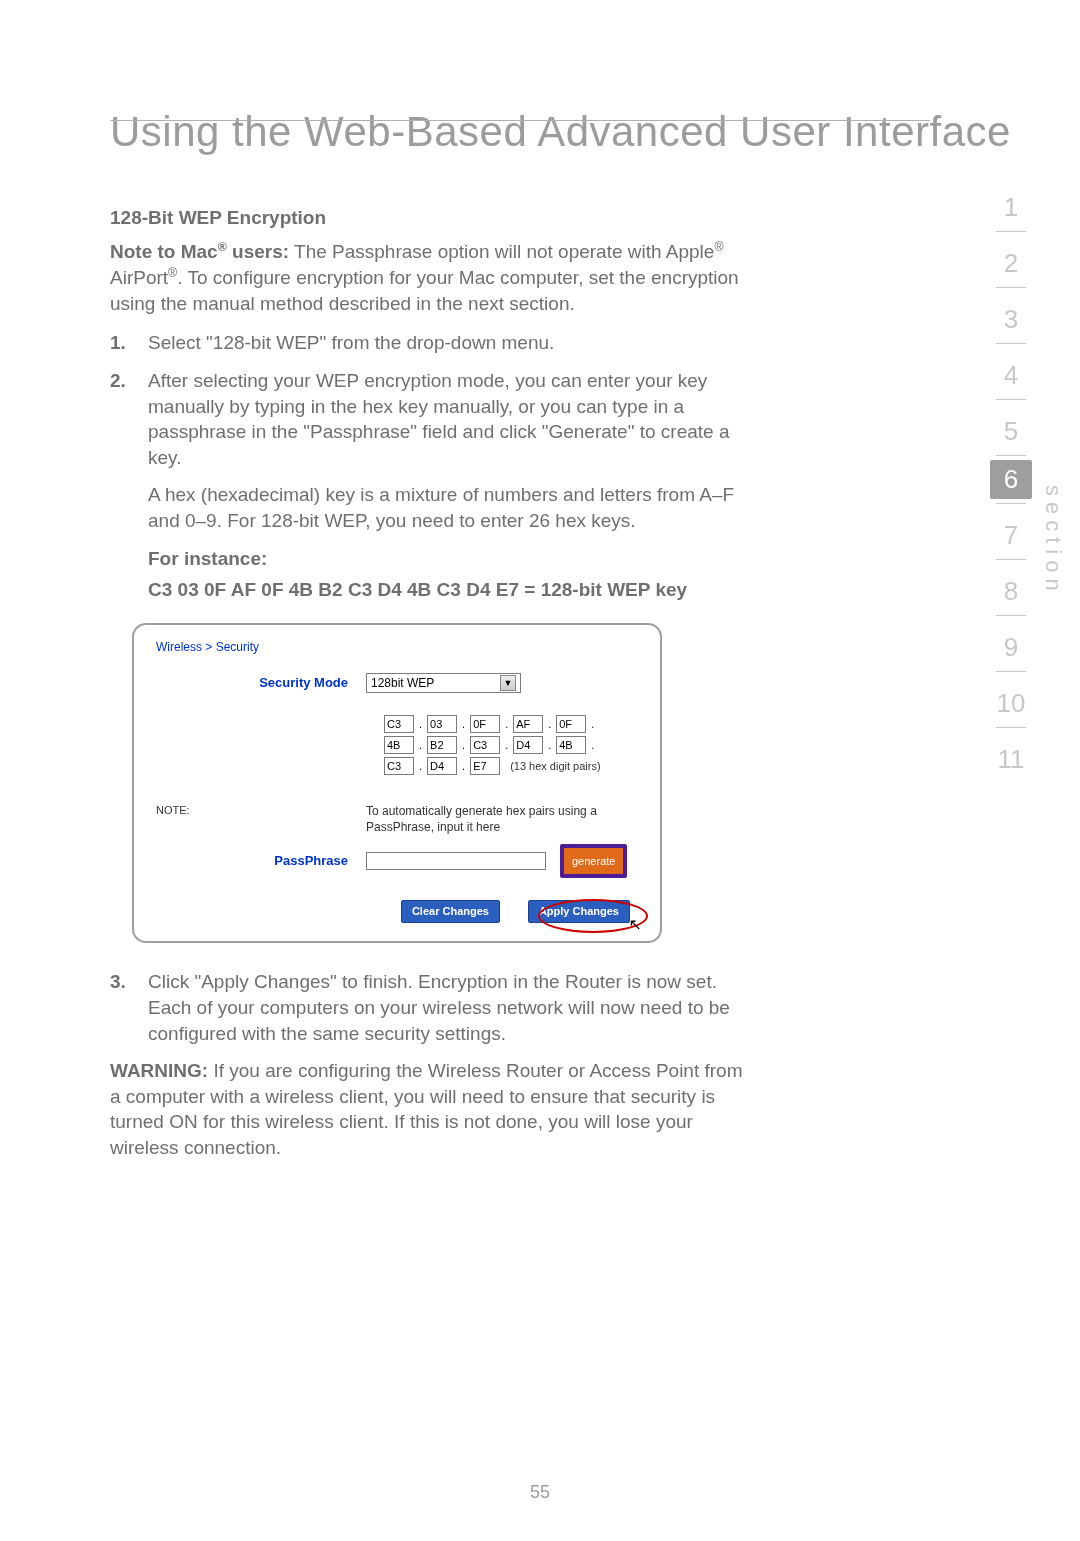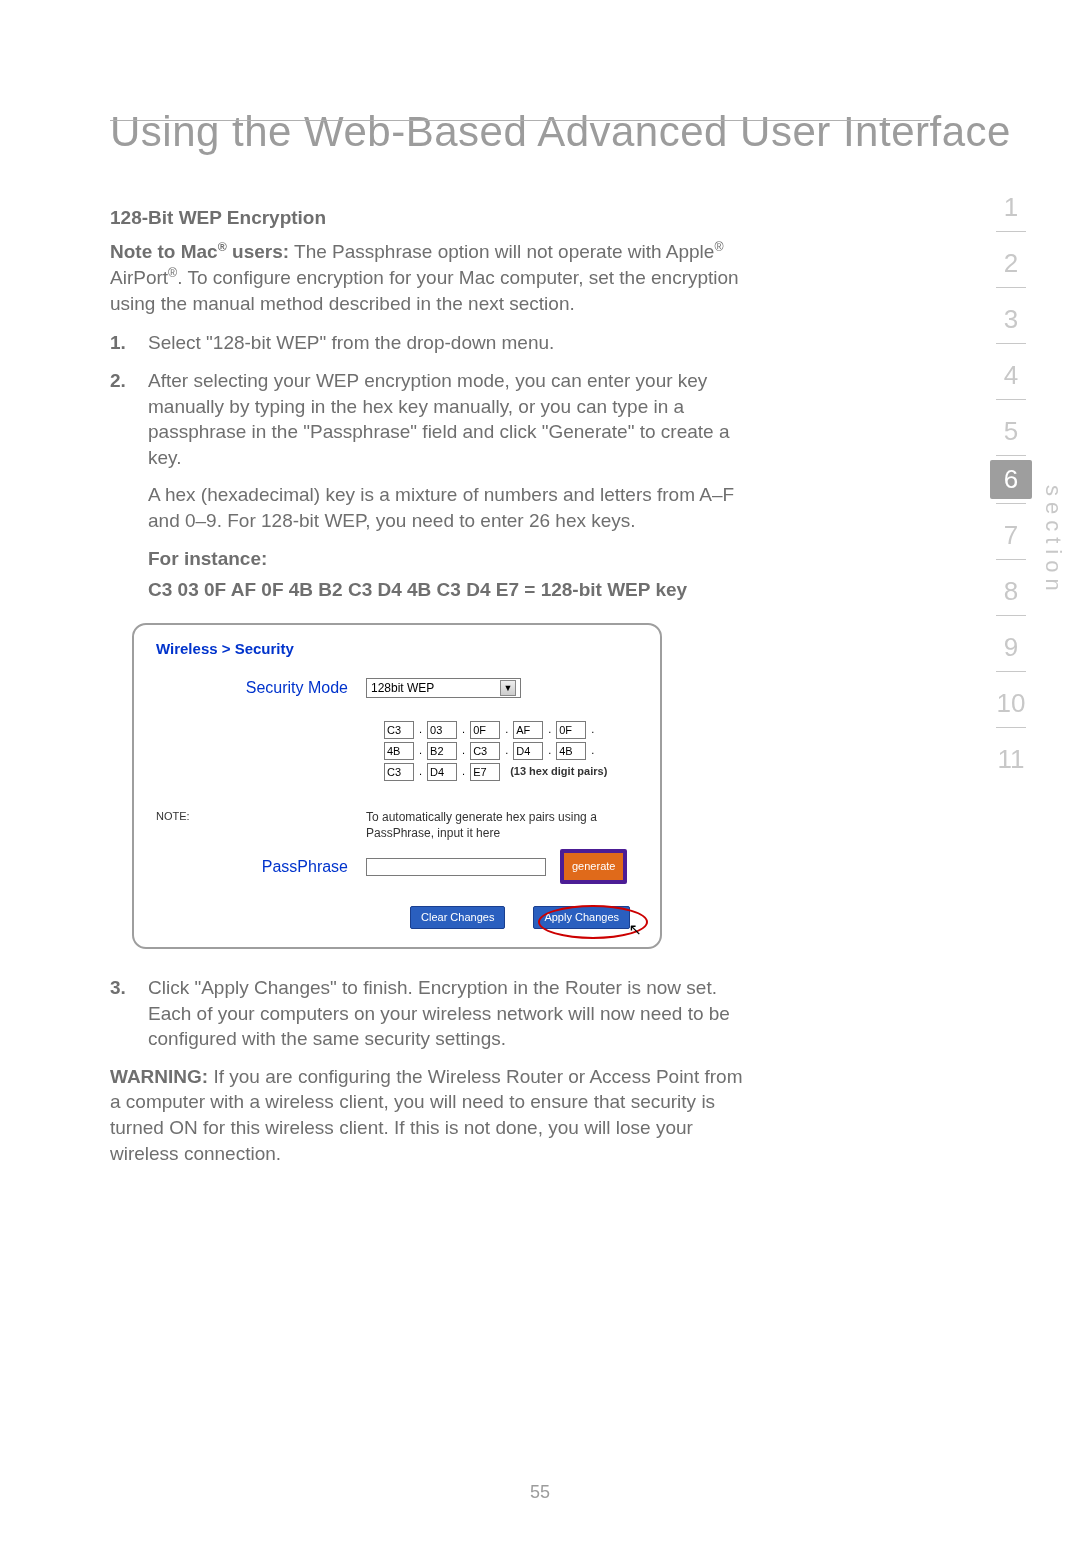--- a/index.html
+++ b/index.html
@@ -95,23 +95,23 @@
     margin: 20px 0 20px 22px;
     width: 530px;
     border: 2px solid #9e9e9e;
     border-radius: 14px;
     padding: 14px 22px 18px 22px;
     font-family: Arial, sans-serif;
     font-size: 12px;
     color: #333;
     position: relative;
   }
-  .bc { color: #0033cc; font-weight: bold; font-size: 15px; }
+  .bc { color: #0033cc; font-weight: normal; font-size: 12px; }
   .fig-row { display: flex; align-items: center; margin-top: 18px; }
-  .fig-label { width: 210px; text-align: right; padding-right: 18px; color: #0033cc; font-weight: normal; font-size: 16px; }
+  .fig-label { width: 210px; text-align: right; padding-right: 18px; color: #0033cc; font-weight: bold; font-size: 13px; }
   .select {
     display: inline-flex;
     align-items: center;
     border: 1px solid #7a7a7a;
     background: #fff;
     font-size: 12px;
     height: 20px;
     width: 155px;
     padding: 0 4px;
     color: #000;
@@ -130,21 +130,21 @@
     width: 30px; height: 18px;
     border: 1px solid #7a7a7a;
     font-size: 11px;
     padding: 0 2px;
     color: #000;
     background: #fff;
     display: inline-block;
     line-height: 16px;
   }
   .dot { font-size: 11px; color: #000; padding: 0 1px; }
-  .hex-note { font-weight: bold; font-size: 11px; margin-left: 6px; }
+  .hex-note { font-weight: normal; font-size: 11px; margin-left: 6px; }
   .note-row { margin-top: 28px; display: flex; }
   .note-lbl { width: 210px; padding-right: 10px; font-size: 11px; color: #333; }
   .note-txt { font-size: 12px; color: #333; width: 260px; }
   .pp-row { display: flex; align-items: center; margin-top: 8px; }
   .pp-input {
     width: 180px; height: 18px;
     border: 1px solid #7a7a7a; background: #fff;
   }
   .btn-orange {
     background: #e06a1a;
@@ -155,20 +155,21 @@
     border-radius: 2px;
     margin-left: 14px;
   }
   .btn-blue {
     background: #2a5fbf;
     color: #fff;
     font-size: 11px;
     padding: 3px 10px;
     border: 1px solid #1a3f8f;
     border-radius: 2px;
+    font-weight: bold;
   }
   .btn-row {
     display: flex;
     justify-content: flex-end;
     gap: 28px;
     margin-top: 22px;
     padding-right: 8px;
   }
   .ellipse {
     position: absolute;

